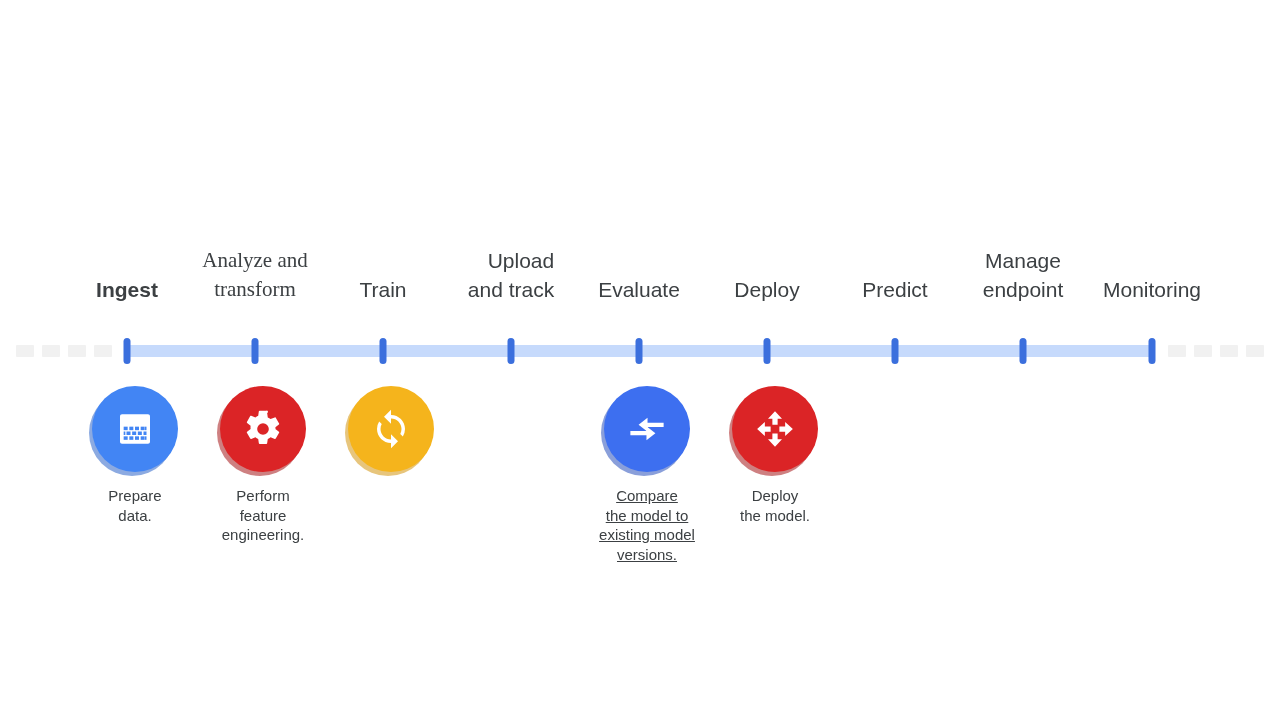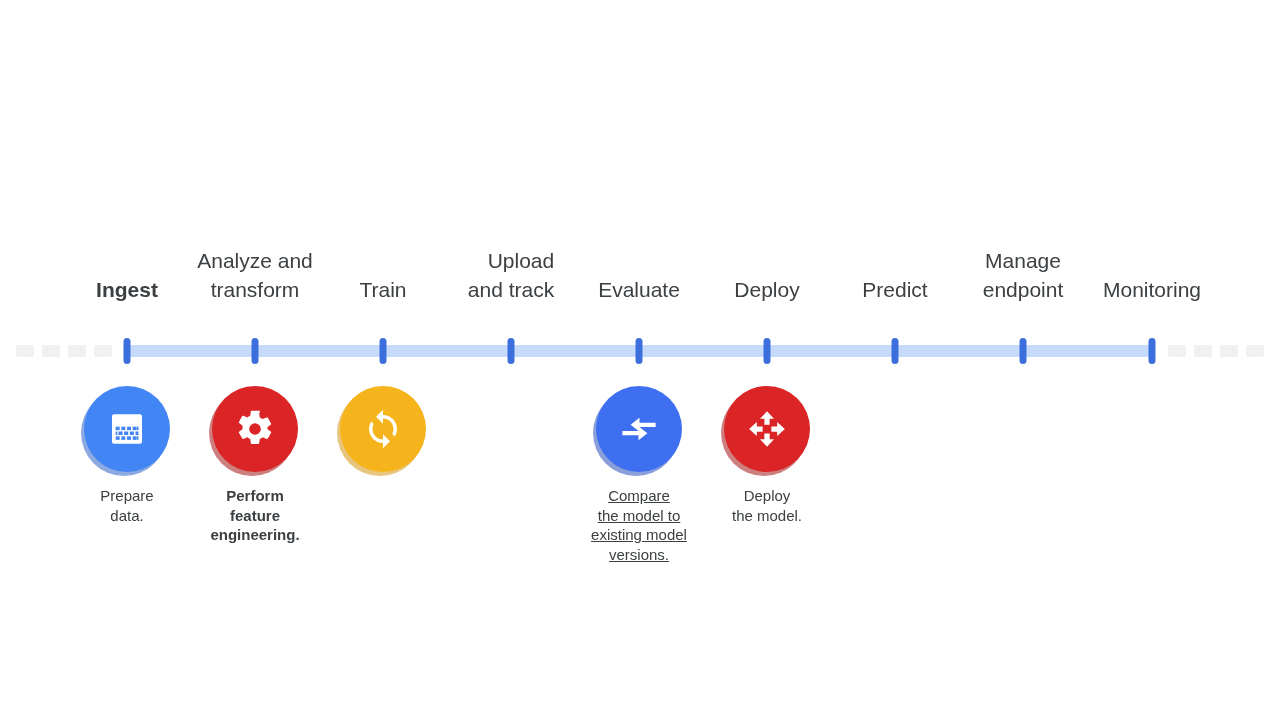--- a/index.html
+++ b/index.html
@@ -73,21 +73,21 @@
     width: 7px;
     height: 26px;
     background: #3b6fdd;
     border-radius: 4px;
     transform: translateX(-50%);
   }
 
   
   .steps-band {
     position: absolute;
-    left: 0;
+    left: 8px;
     top: 386px;
     width: 1112px;
     height: 200px;
     padding-left: 21px;
   }
   .step {
     position: absolute;
     top: 0;
     width: 170px;
     transform: translateX(-50%);
@@ -130,21 +130,21 @@
     white-space: pre-line;
   }
 </style>
 </head>
 <body>
 
 <div id="stage">
 
   <div class="phase-labels-band" id="phase-labels">
       <div class="phase-label" style="left: 127px; font-weight: bold;">Ingest</div>
-      <div class="phase-label" style="left: 255px;">Analyze and
+      <div class="phase-label" style="left: 255px; font-family: Liberation Serif, serif;">Analyze and
 transform</div>
       <div class="phase-label" style="left: 383px;">Train</div>
       <div class="phase-label" style="left: 511px; text-align: right;">Upload
 and track</div>
       <div class="phase-label" style="left: 639px;">Evaluate</div>
       <div class="phase-label" style="left: 767px;">Deploy</div>
       <div class="phase-label" style="left: 895px;">Predict</div>
       <div class="phase-label" style="left: 1023px; margin-top: 12px;">Manage
 endpoint</div>
       <div class="phase-label" style="left: 1152px;">Monitoring</div>
@@ -192,21 +192,21 @@
       <rect x="8.6" y="16.4" width="2.4" height="2.1" fill="#4285f4"></rect>
       <rect x="12" y="16.4" width="2.4" height="2.1" fill="#4285f4"></rect>
       <rect x="15.4" y="16.4" width="2.4" height="2.1" fill="#4285f4"></rect>
       <rect x="18.0" y="16.4" width="0.9" height="2.1" fill="#4285f4"></rect>
     </svg>
           </div>
         </div>
         <div class="step-caption">Prepare
 data.</div>
       </div>
-      <div class="step" style="left: 255px; font-weight: bold;">
+      <div class="step" style="left: 255px;">
         <div class="circle-wrap">
           <div class="circle-shadow" style="background: rgb(167, 25, 28);"></div>
           <div class="circle" style="background: rgb(219, 36, 38);">
             <svg width="40" height="40" viewBox="0 0 24 24">
       <path fill="#fff" d="M19.43 12.98c.04-.32.07-.64.07-.98s-.03-.66-.07-.98l2.11-1.65c.19-.15.24-.42.12-.64l-2-3.46c-.12-.22-.39-.3-.61-.22l-2.49 1c-.52-.4-1.08-.73-1.69-.98l-.38-2.65A.488.488 0 0 0 14 1h-4c-.25 0-.46.18-.49.42l-.38 2.65c-.61.25-1.17.59-1.69.98l-2.49-1c-.23-.09-.49 0-.61.22l-2 3.46c-.13.22-.07.49.12.64l2.11 1.65c-.04.32-.07.65-.07.98s.03.66.07.98l-2.11 1.65c-.19.15-.24.42-.12.64l2 3.46c.12.22.39.3.61.22l2.49-1c.52.4 1.08.73 1.69.98l.38 2.65c.03.24.24.42.49.42h4c.25 0 .46-.18.49-.42l.38-2.65c.61-.25 1.17-.59 1.69-.98l2.49 1c.23.09.49 0 .61-.22l2-3.46c.12-.22.07-.49-.12-.64l-2.11-1.65zM12 15.5A3.5 3.5 0 0 1 8.5 12 3.5 3.5 0 0 1 12 8.5a3.5 3.5 0 0 1 3.5 3.5 3.5 3.5 0 0 1-3.5 3.5z"></path>
     </svg>
           </div>
         </div>
         <div class="step-caption">Perform
 feature

